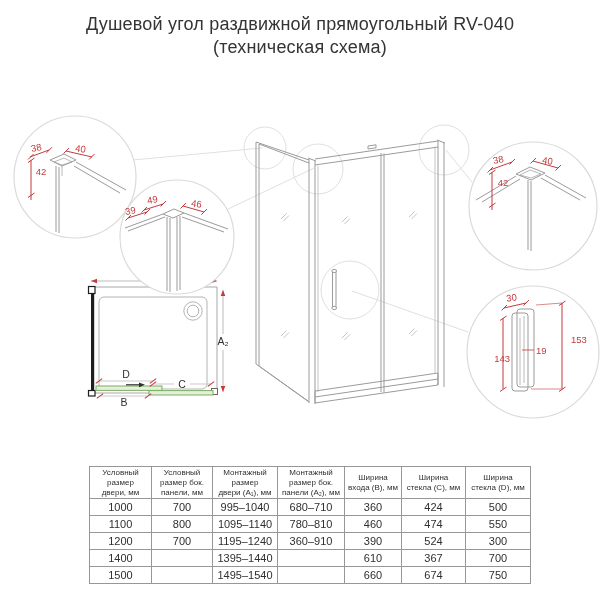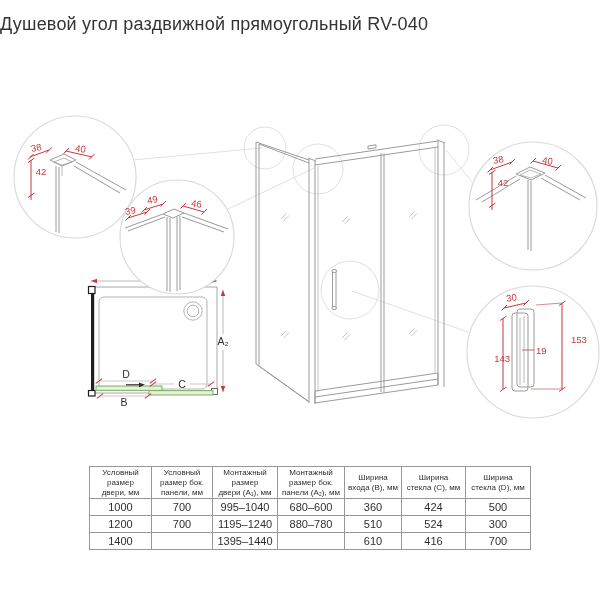--- a/index.html
+++ b/index.html
@@ -1,21 +1,21 @@
 <!DOCTYPE html>
 <html><head>
 <meta charset="utf-8">
 <style>
   html,body{margin:0;padding:0;}
   body{
     width:600px;height:600px;position:relative;background:#ffffff;
     font-family:"Liberation Sans",sans-serif;overflow:hidden;
   }
   .title{
-    position:absolute;top:13px;left:0;width:600px;
+    position:absolute;top:13px;left:0;width:600px;text-align:center;
     color:#343434;font-size:18px;line-height:23px;letter-spacing:.2px;
   }
   svg text{font-family:"Liberation Sans",sans-serif;}
   .dim{fill:#c23b3d;font-size:9.5px;}
   .plab{fill:#2f2f2f;font-size:10.5px;}
   table.sizes{
     position:absolute;left:89px;top:466px;width:441px;
     border-collapse:collapse;table-layout:fixed;
   }
   table.sizes th,table.sizes td{
@@ -25,20 +25,21 @@
   table.sizes th{
     font-size:8px;font-weight:normal;line-height:1.22;height:25px;white-space:pre-line;
   }
   table.sizes td{font-size:11px;height:14px;}
 </style>
 </head>
 <body>
 
 <div class="title">
   <div>Душевой угол раздвижной прямоугольный RV-040</div>
+  <div>(техническая схема)</div>
 </div>
 
 <svg width="600" height="600" viewBox="0 0 600 600" style="position:absolute;left:0;top:0;">
 
   <g stroke="#e0e0e0" stroke-width="1" fill="none">
     <line x1="133" y1="160" x2="262" y2="148"></line>
     <line x1="226" y1="210" x2="314" y2="168"></line>
     <line x1="472" y1="182" x2="446" y2="150"></line>
     <line x1="468" y1="332" x2="352" y2="291"></line>
     <circle cx="265" cy="148" r="21"></circle>
@@ -247,37 +248,55 @@
 стекла (C), мм</th>
       <th>Ширина
 стекла (D), мм</th>
     </tr>
   </thead>
   <tbody>
     <tr>
       <td>1000</td>
       <td>700</td>
       <td>995–1040</td>
-      <td>680–600</td>
+      <td>680–710</td>
       <td>360</td>
       <td>424</td>
       <td>500</td>
     </tr>
     <tr>
+      <td>1100</td>
+      <td>800</td>
+      <td>1095–1140</td>
+      <td>780–810</td>
+      <td>460</td>
+      <td>474</td>
+      <td>550</td>
+    </tr>
+    <tr>
       <td>1200</td>
       <td>700</td>
       <td>1195–1240</td>
-      <td>880–780</td>
-      <td>510</td>
+      <td>360–910</td>
+      <td>390</td>
       <td>524</td>
       <td>300</td>
     </tr>
     <tr>
       <td>1400</td>
       <td></td>
       <td>1395–1440</td>
       <td></td>
       <td>610</td>
-      <td>416</td>
+      <td>367</td>
       <td>700</td>
+    </tr>
+    <tr>
+      <td>1500</td>
+      <td></td>
+      <td>1495–1540</td>
+      <td></td>
+      <td>660</td>
+      <td>674</td>
+      <td>750</td>
     </tr>
   </tbody>
 </table>
 
 </body></html>

